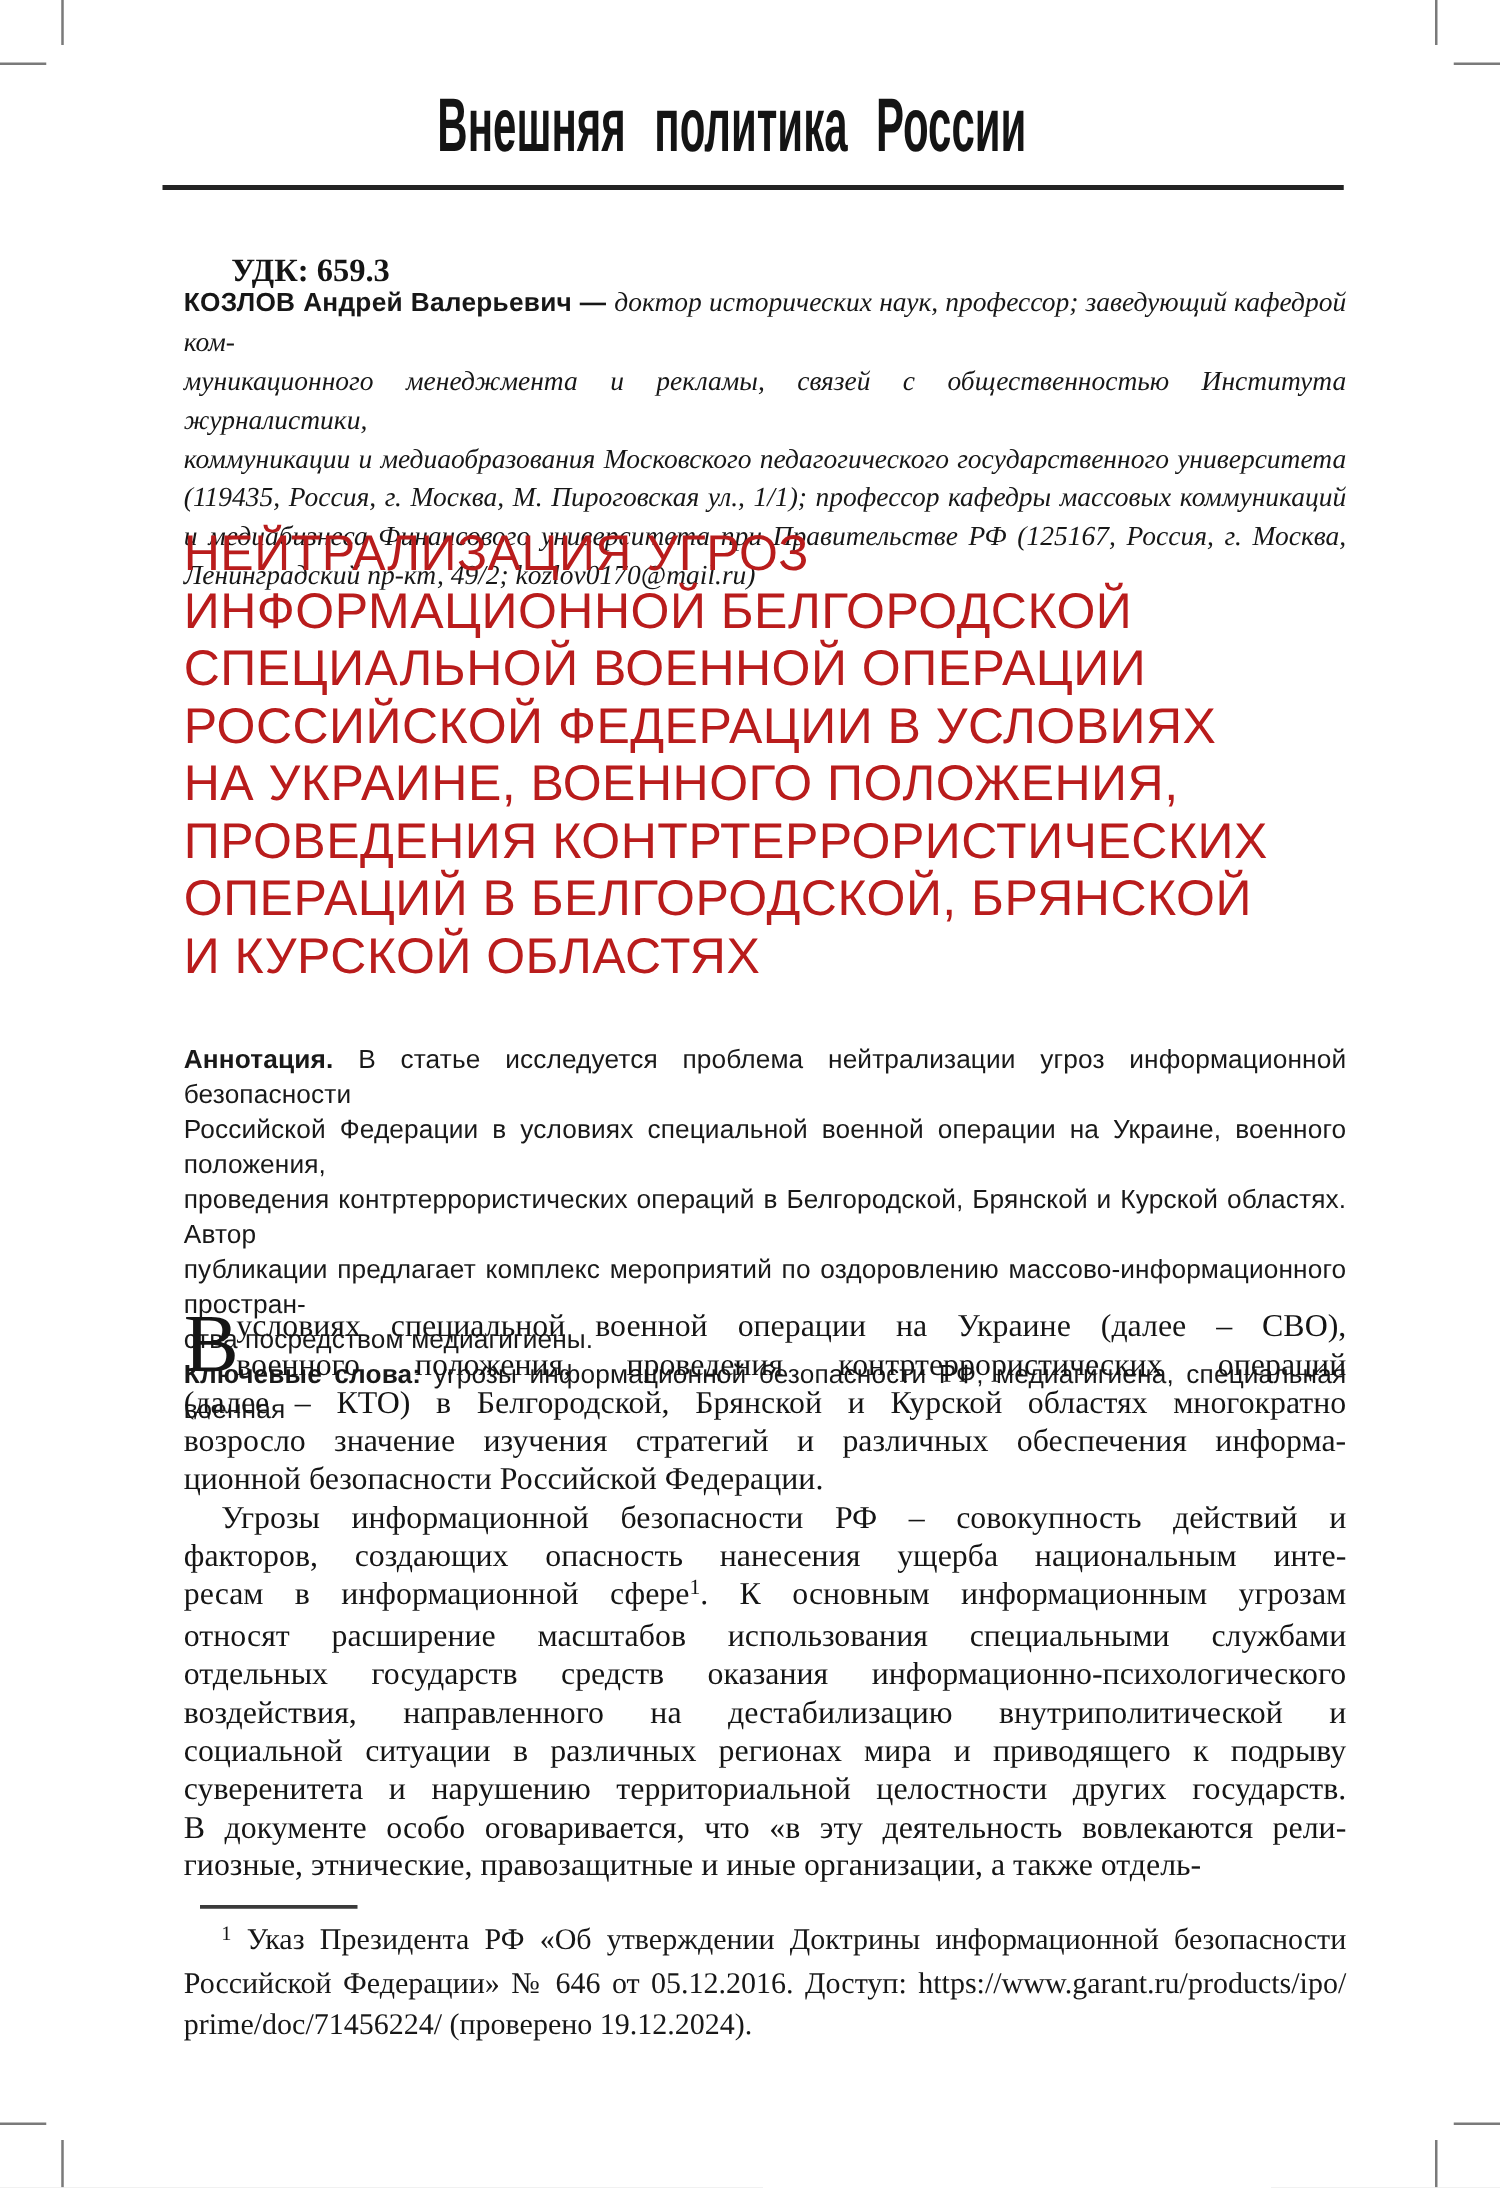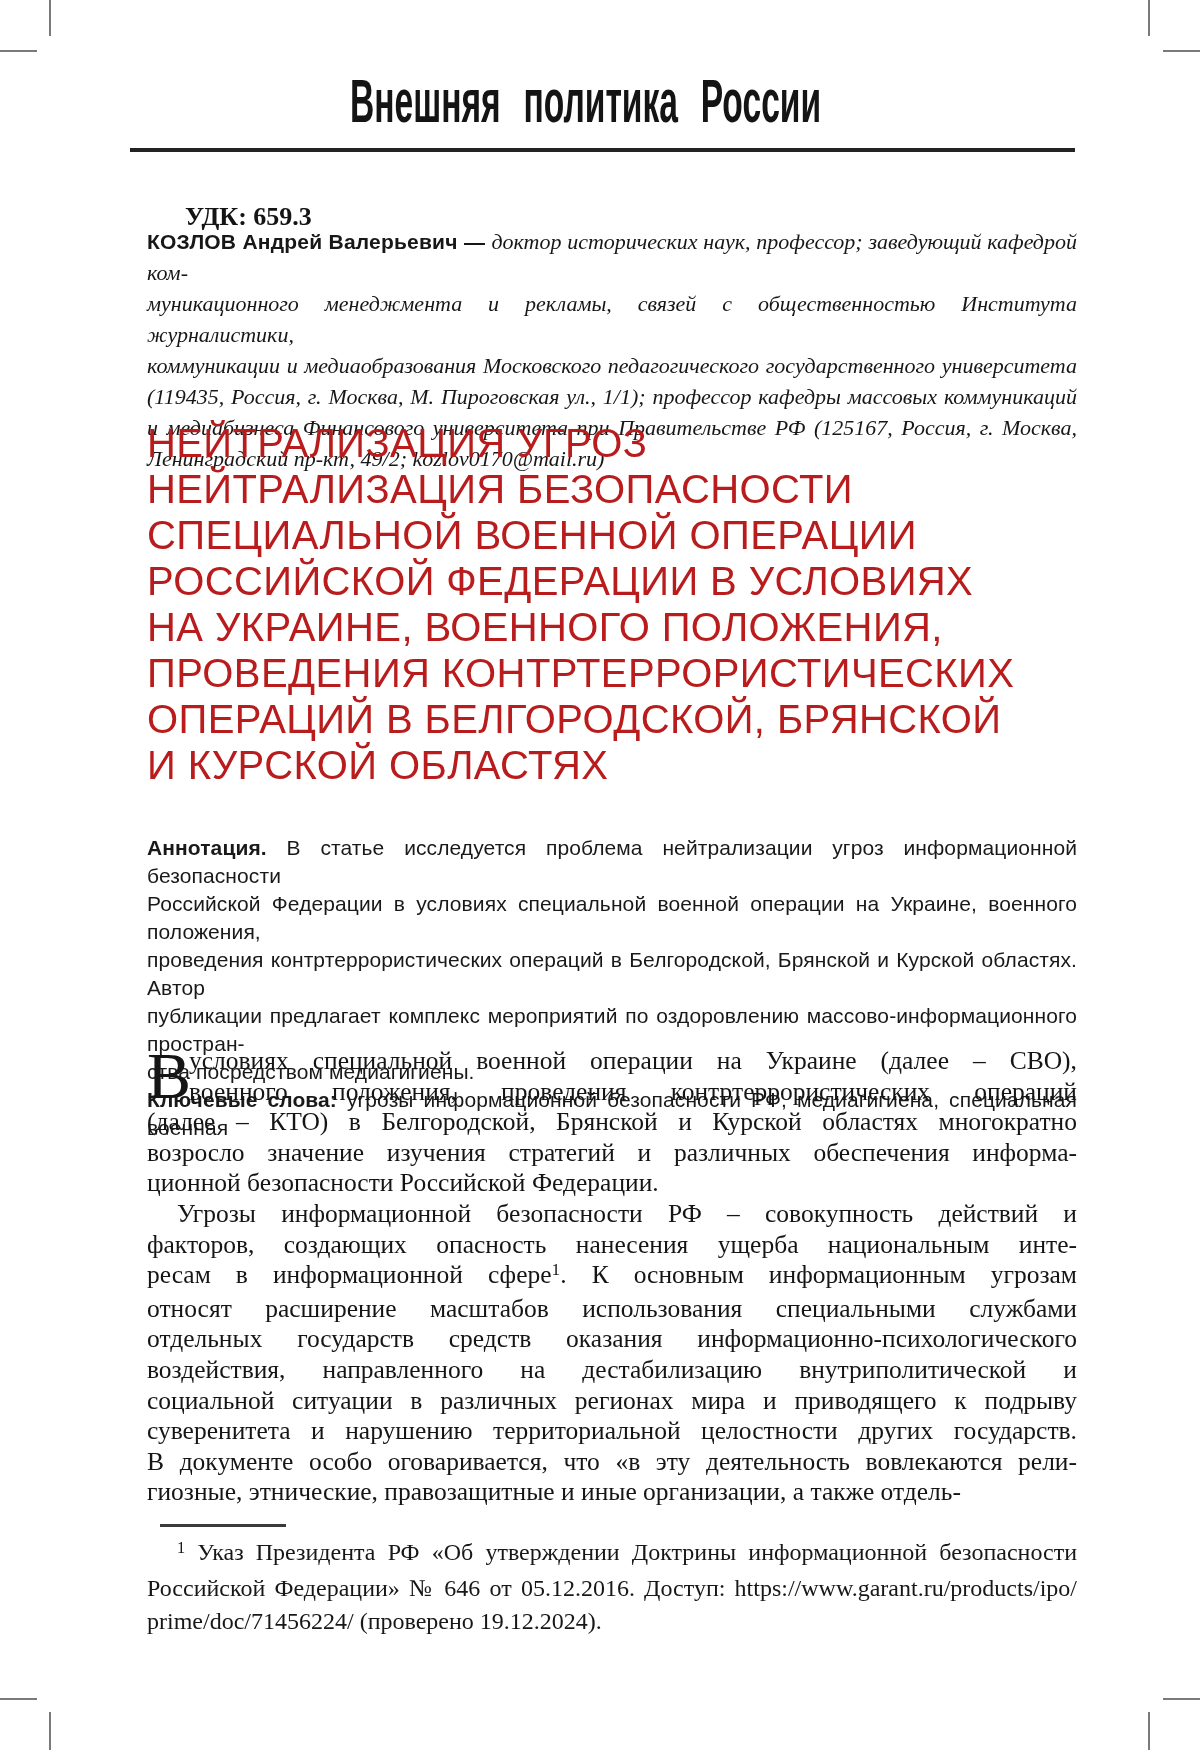--- a/index.html
+++ b/index.html
@@ -76,21 +76,21 @@
       <div class="ln j"><span class="seg-name">КОЗЛОВ Андрей Валерьевич — </span><span>доктор исторических наук, профессор; заведующий кафедрой ком-</span></div>
       <div class="ln j"><span>муникационного менеджмента и рекламы, связей с общественностью Института журналистики,</span></div>
       <div class="ln j"><span>коммуникации и медиаобразования Московского педагогического государственного университета</span></div>
       <div class="ln j"><span>(119435, Россия, г. Москва, М. Пироговская ул., 1/1); профессор кафедры массовых коммуникаций</span></div>
       <div class="ln j"><span>и медиабизнеса Финансового университета при Правительстве РФ (125167, Россия, г. Москва,</span></div>
       <div class="ln"><span>Ленинградский пр-кт, 49/2; kozlov0170@mail.ru)</span></div>
     </div>
 
   <div class="article-title">
       <div class="ln"><span>НЕЙТРАЛИЗАЦИЯ УГРОЗ</span></div>
-      <div class="ln"><span>НЕЙТРАЛИЗАЦИЯ БЕЗОПАСНОСТИ</span></div>
+      <div class="ln"><span>ИНФОРМАЦИОННОЙ БЕЛГОРОДСКОЙ</span></div>
       <div class="ln"><span>СПЕЦИАЛЬНОЙ ВОЕННОЙ ОПЕРАЦИИ</span></div>
       <div class="ln"><span>РОССИЙСКОЙ ФЕДЕРАЦИИ В УСЛОВИЯХ</span></div>
       <div class="ln"><span>НА УКРАИНЕ, ВОЕННОГО ПОЛОЖЕНИЯ,</span></div>
       <div class="ln"><span>ПРОВЕДЕНИЯ КОНТРТЕРРОРИСТИЧЕСКИХ</span></div>
       <div class="ln"><span>ОПЕРАЦИЙ В БЕЛГОРОДСКОЙ, БРЯНСКОЙ</span></div>
       <div class="ln"><span>И КУРСКОЙ ОБЛАСТЯХ</span></div>
     </div>
 
   <div class="abstract-block">
     <div class="para">

